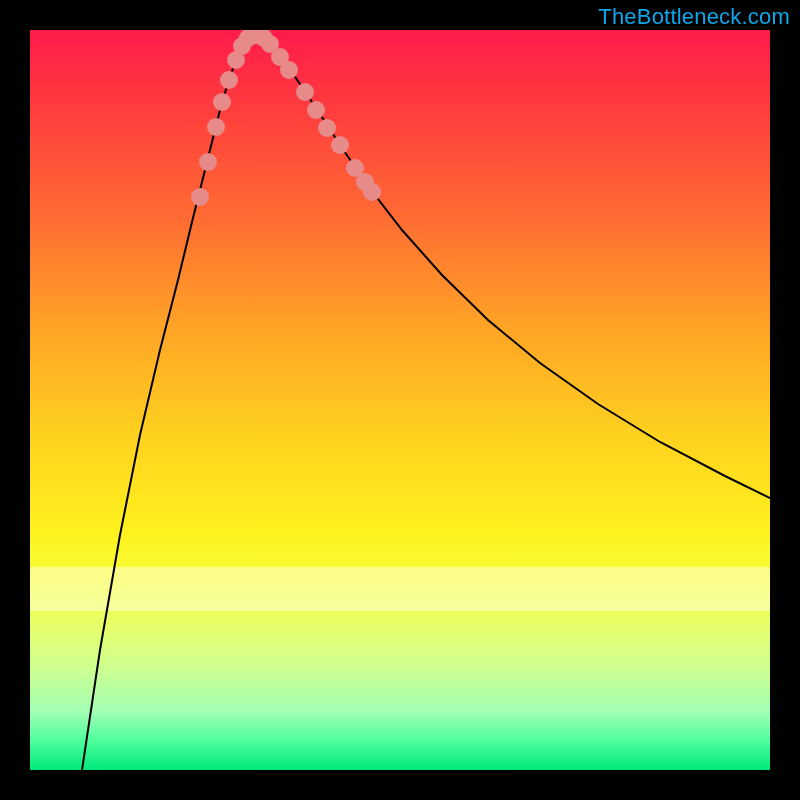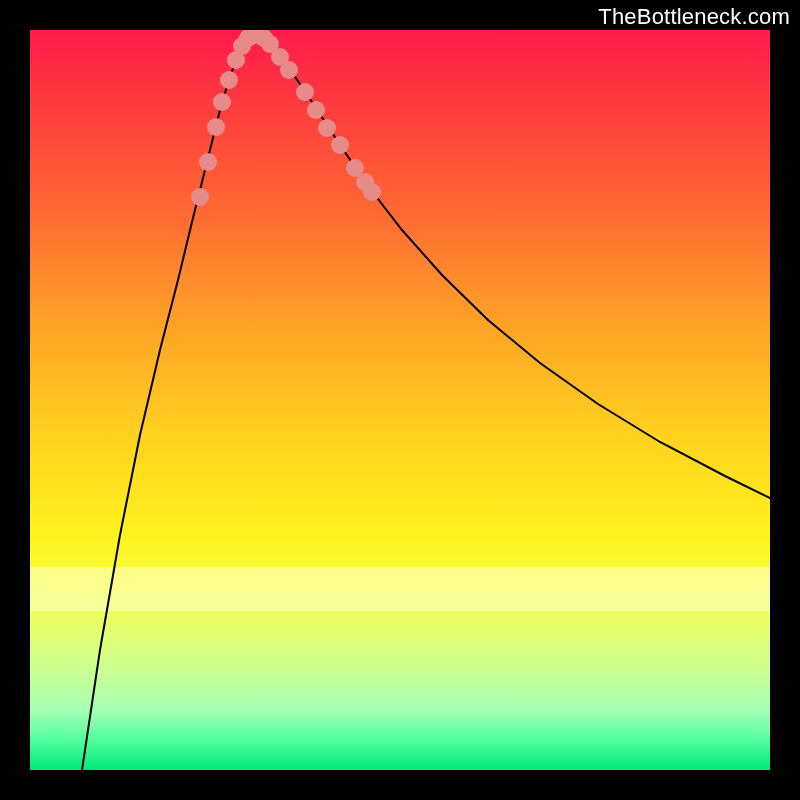--- a/index.html
+++ b/index.html
@@ -58,21 +58,21 @@
     position: absolute;
     inset: 0;
     width: 740px;
     height: 740px;
     overflow: visible;
   }
   .watermark {
     position: absolute;
     top: 4px;
     right: 10px;
-    color: #ffffff;
+    color: #0ea5e9;
     font-size: 22px;
     font-weight: 500;
     letter-spacing: 0.2px;
     user-select: none;
   }
 </style>
 </head>
 <body>
 
 <div class="frame">

